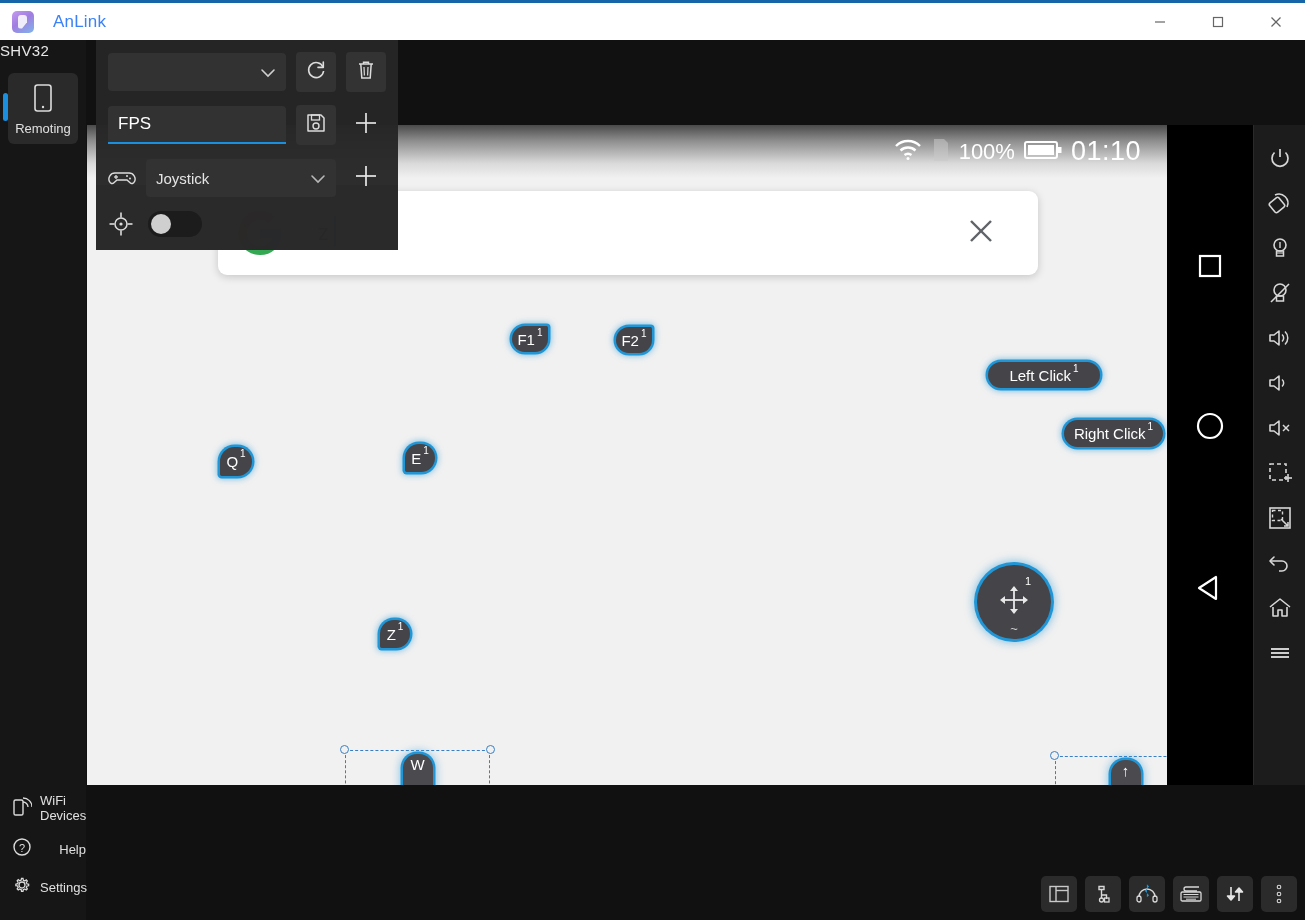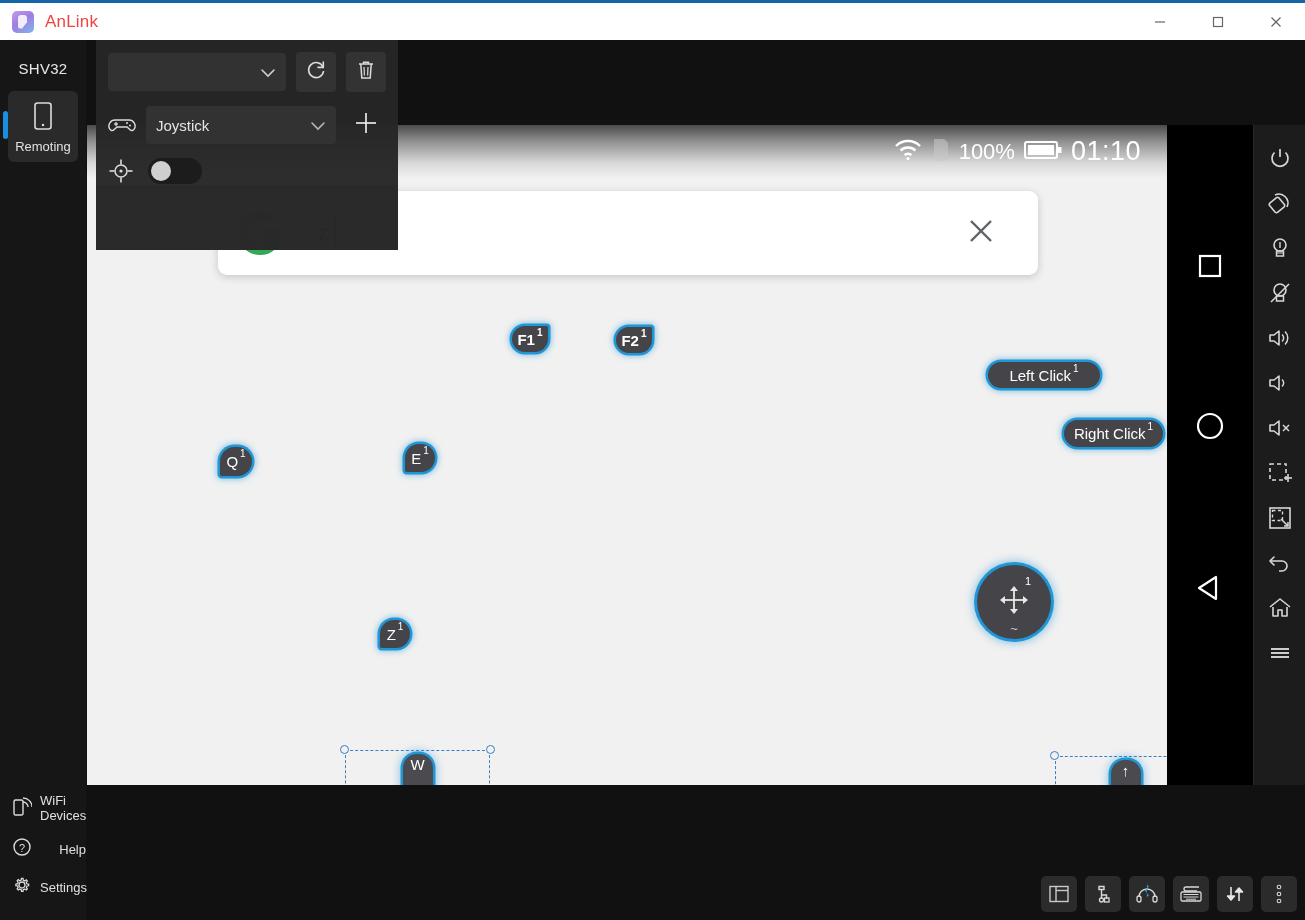--- a/index.html
+++ b/index.html
@@ -18,32 +18,32 @@
     display: flex; align-items: center;
   }
   #logo-box { width: 22px; height: 22px; margin-left: 12px; border-radius: 5px;
     background: linear-gradient(145deg,#c49bf0 0%, #a07de0 45%, #7fb6ea 100%);
     position: relative; }
   #logo-box::after{
     content:''; position:absolute; left:6px; top:4px; width:9px; height:14px;
     border-radius:3px; background:#fff; opacity:.85;
     clip-path: polygon(0 0,100% 0,100% 55%,45% 100%,0 100%);
   }
-  #app-title { margin-left: 11px; font-size: 17px; color: #ef4444; letter-spacing:.2px;}
+  #app-title { margin-left: 19px; font-size: 17px; color: #3b82f6; letter-spacing:.2px;}
   .winbtns { margin-left: auto; display: flex; height: 40px; }
   .winbtn { width: 58px; height: 40px; display:flex; align-items:center; justify-content:center;
     color:#5a5a5a; }
   .winbtn svg { display:block; }
 
   
   #sidebar {
     position:absolute; left:0; top:40px; width:86px; height:880px;
     background:#161616; color:#e6e6e6;
   }
-  #device-name { text-align:center; font-size:15px; color:#e8e8e8; padding-top:20px; letter-spacing:.3px;}
+  #device-name { text-align:left; font-size:15px; color:#e8e8e8; padding-top:2px; letter-spacing:.3px;}
   .side-item { position:relative; margin:14px 8px 0 8px; border-radius:6px; padding:10px 0 8px 0;
     display:flex; flex-direction:column; align-items:center; gap:4px; }
   .side-item.active { background:#2a2a2a; }
   .side-item.active::before{ content:''; position:absolute; left:-5px; top:20px; width:5px; height:28px;
     border-radius:3px; background:#1a8fe0; }
   .side-label { font-size:13px; color:#e0e0e0; text-align:center; line-height:15px;}
   .side-ico { color:#dcdcdc; }
   #side-bottom { position:absolute; bottom:14px; left:0; width:86px; }
   .side-b-item { display:flex; align-items:center; gap:8px; padding:7px 0 7px 12px;justify-content:space-between; }
   .side-b-item .side-label{ text-align:left; font-size:13px;}
@@ -73,21 +73,21 @@
   #g-close { margin-left:auto; margin-right:42px; color:#5f6368; }
 
   
   .kb {
     position:absolute; display:inline-flex; align-items:center; justify-content:center;
     background:#444449; color:#fff; font-size:15px;
     box-shadow:0 0 0 2.5px #2196d6, 0 0 6px 3px rgba(33,150,214,.55);
   }
   .kb sup { font-size:10px; margin-left:2px; align-self:flex-start; margin-top:1px; color:#fff;}
   .kb.tl { border-radius:16px 16px 16px 2px; }   
-  .kb.tr { border-radius:16px 2px 16px 16px;font-weight:bold; }   
+  .kb.tr { border-radius:16px 2px 16px 16px; }   
   .kb.pill { border-radius:14px; }
 
   
   #joy-btn {
     position:absolute; left:890px; top:440px; width:74px; height:74px; border-radius:50%;
     background:#444449; box-shadow:0 0 0 3px #2196d6, 0 0 9px 4px rgba(33,150,214,.5);
     display:flex; flex-direction:column; align-items:center; justify-content:center; color:#e8e8e8;
   }
   #joy-num { position:absolute; top:10px; right:20px; font-size:11px; color:#fff;}
   #joy-tilde { position:absolute; bottom:6px; font-size:13px; color:#cfcfcf; line-height:8px;}
@@ -509,20 +509,42 @@
               <path d="M3 5 h14" stroke="#dcdcdc" stroke-width="1.5"></path>
               <path d="M7.5 5 V3.2 h5 V5" fill="none" stroke="#dcdcdc" stroke-width="1.4"></path>
               <path d="M4.8 5 L5.8 19 h8.4 L15.2 5" fill="none" stroke="#dcdcdc" stroke-width="1.5"></path>
               <line x1="8" y1="8" x2="8.4" y2="16.5" stroke="#dcdcdc" stroke-width="1.2"></line>
               <line x1="12" y1="8" x2="11.6" y2="16.5" stroke="#dcdcdc" stroke-width="1.2"></line>
             </svg>
         </span>
       </div>
     </div>
 
+    <div class="cfg-row">
+      <div class="cfg-input">
+        <span>FPS</span>
+      </div>
+      <div class="cfg-sq">
+        <span>
+          <svg width="22" height="22" viewBox="0 0 22 22">
+              <path d="M3 3 h13 l3 3 v13 H3 z" fill="none" stroke="#dcdcdc" stroke-width="1.5" stroke-linejoin="round"></path>
+              <rect x="6.5" y="3" width="8" height="5" fill="none" stroke="#dcdcdc" stroke-width="1.3"></rect>
+              <circle cx="11" cy="14" r="3" fill="none" stroke="#dcdcdc" stroke-width="1.4"></circle>
+            </svg>
+        </span>
+      </div>
+      <div class="cfg-sq plain">
+        <span>
+          <svg width="28" height="28" viewBox="0 0 28 28">
+              <line x1="14" y1="4" x2="14" y2="24" stroke="#e3e3e3" stroke-width="1.7"></line>
+              <line x1="4" y1="14" x2="24" y2="14" stroke="#e3e3e3" stroke-width="1.7"></line>
+            </svg>
+        </span>
+      </div>
+    </div>
 
     <div class="cfg-row cfg-row2">
       <span class="ico-c">
         <svg width="28" height="20" viewBox="0 0 28 20">
             <path d="M7 5 h14 a6 6 0 0 1 5.5 8.6 c-.8 2-3 2.6-4.4 1.2 L19 12 H9 l-3.1 2.8 c-1.4 1.4-3.6.8-4.4-1.2 A6 6 0 0 1 7 5 z" fill="none" stroke="#dcdcdc" stroke-width="1.4"></path>
             <line x1="6" y1="9" x2="10" y2="9" stroke="#dcdcdc" stroke-width="1.3"></line>
             <line x1="8" y1="7" x2="8" y2="11" stroke="#dcdcdc" stroke-width="1.3"></line>
             <circle cx="19" cy="8" r="1" fill="#dcdcdc"></circle>
             <circle cx="22" cy="10.5" r="1" fill="#dcdcdc"></circle>
           </svg>

